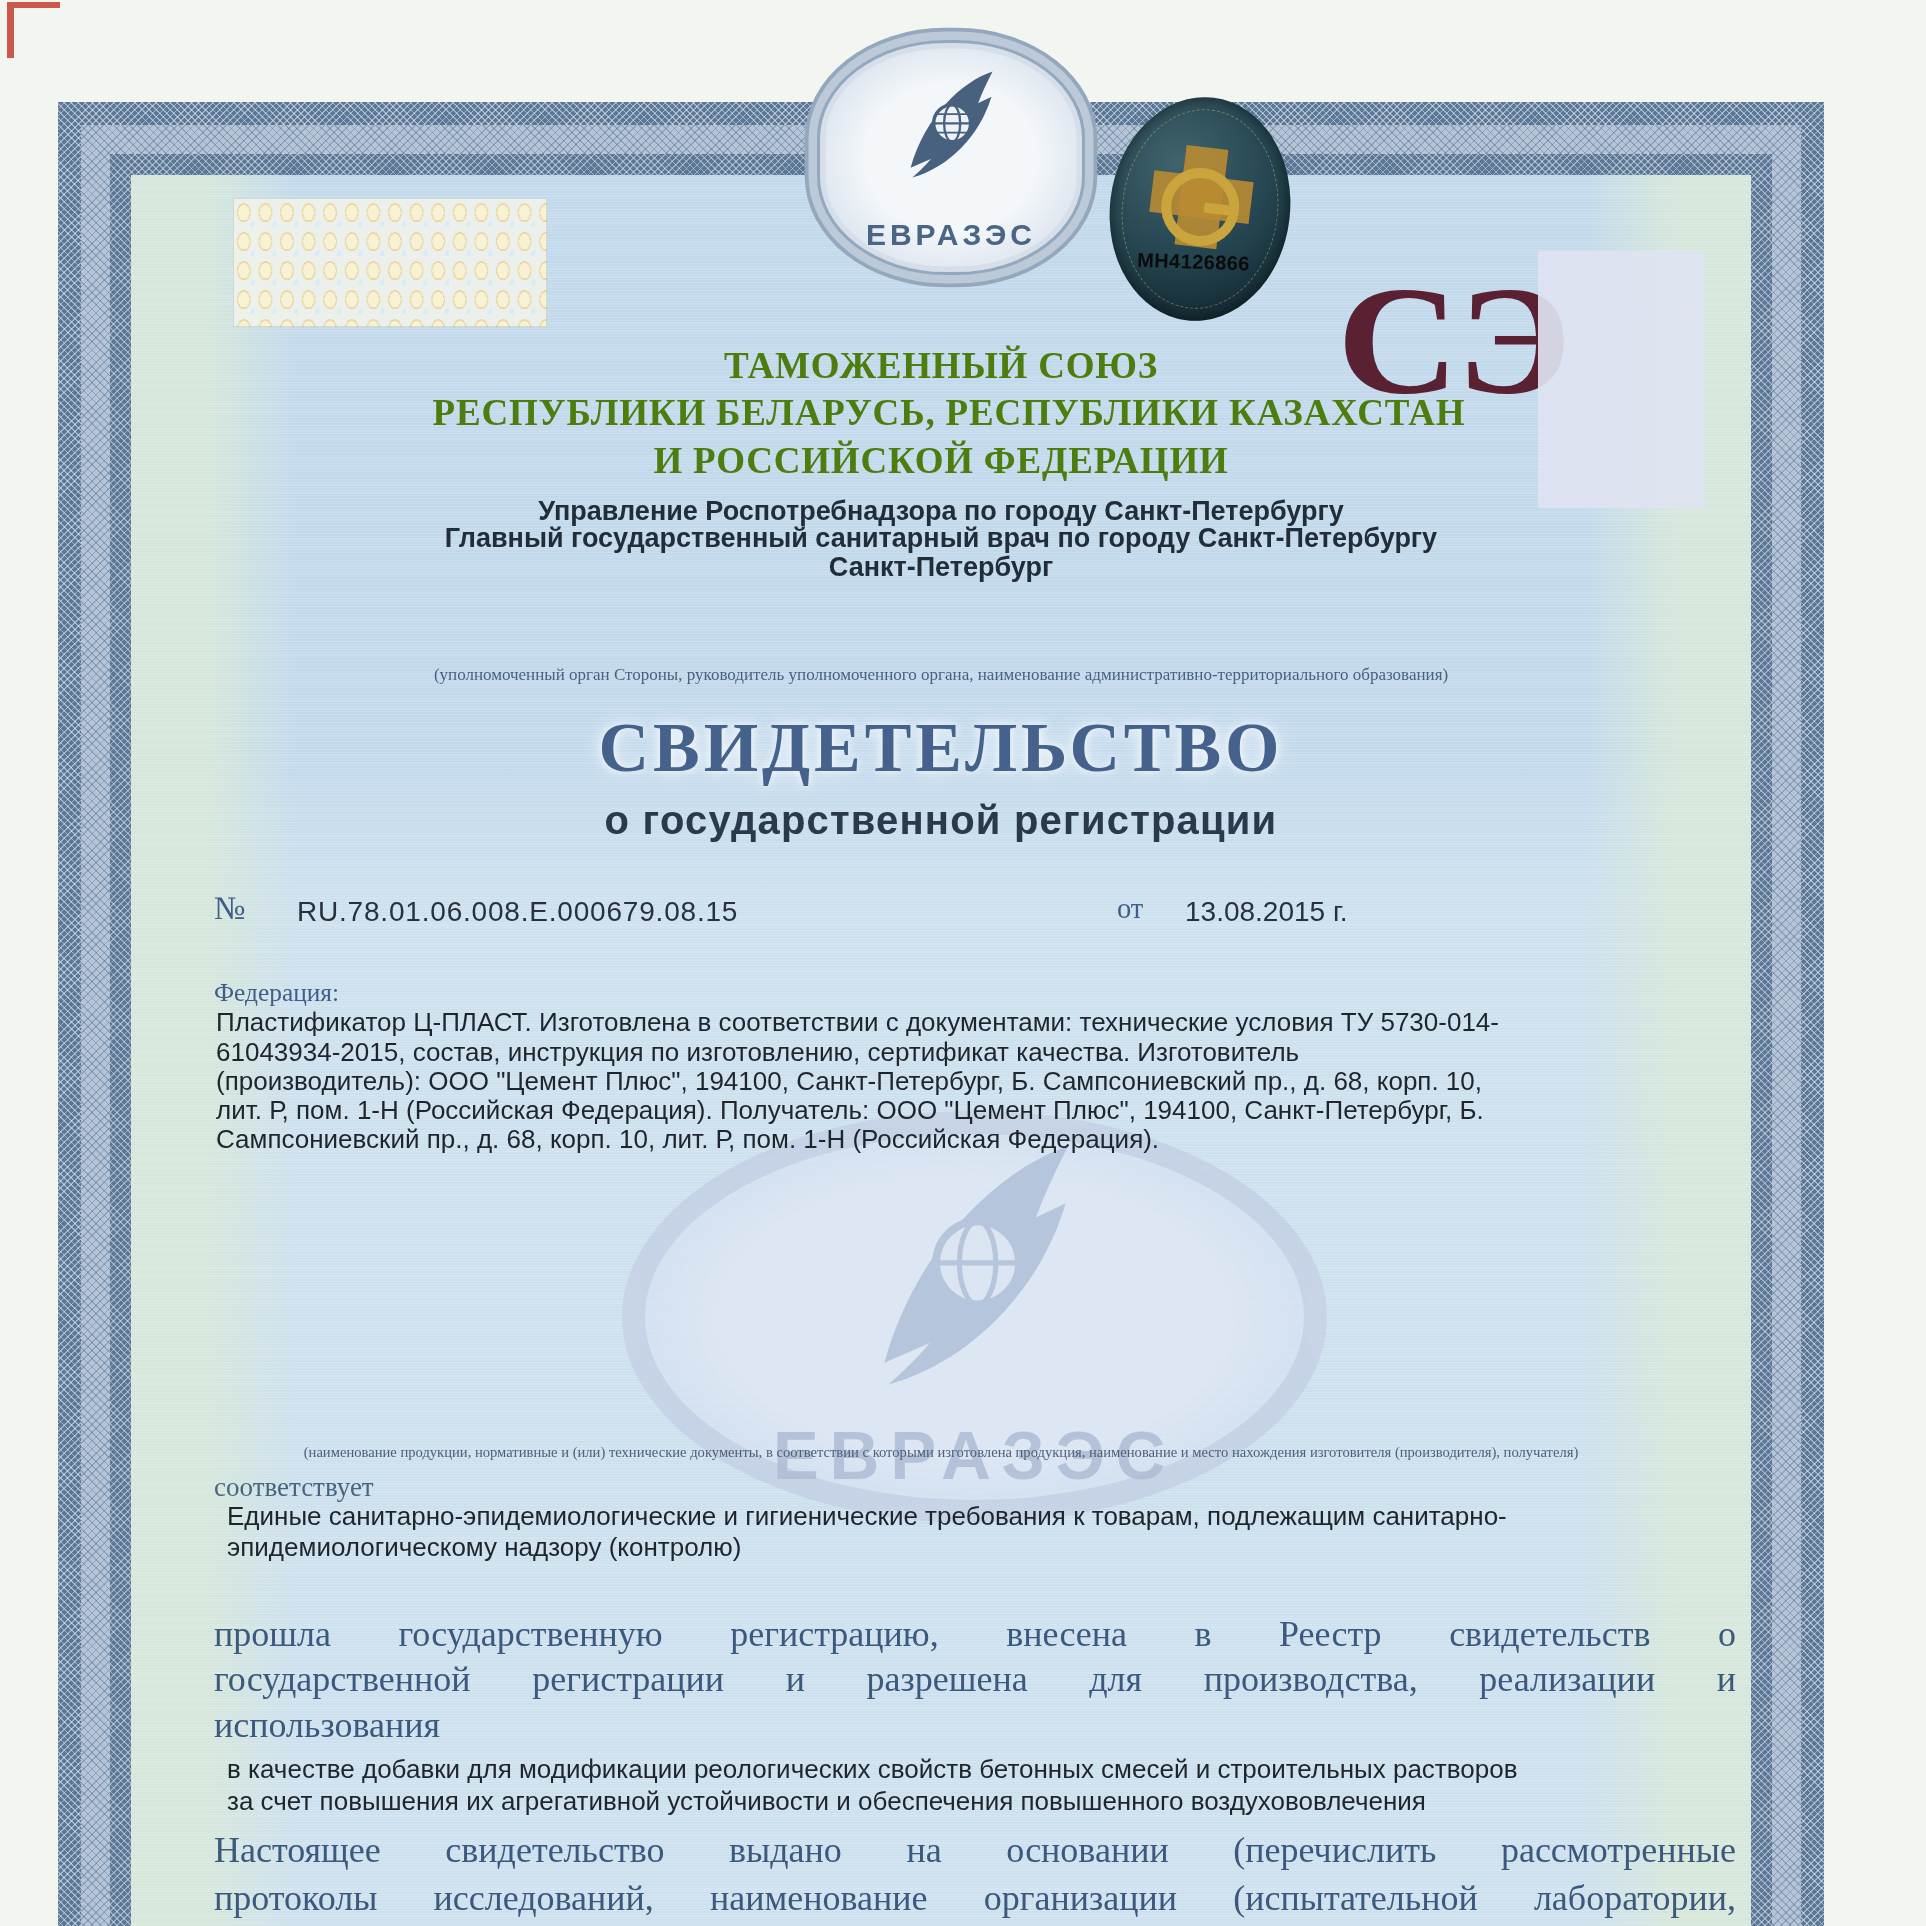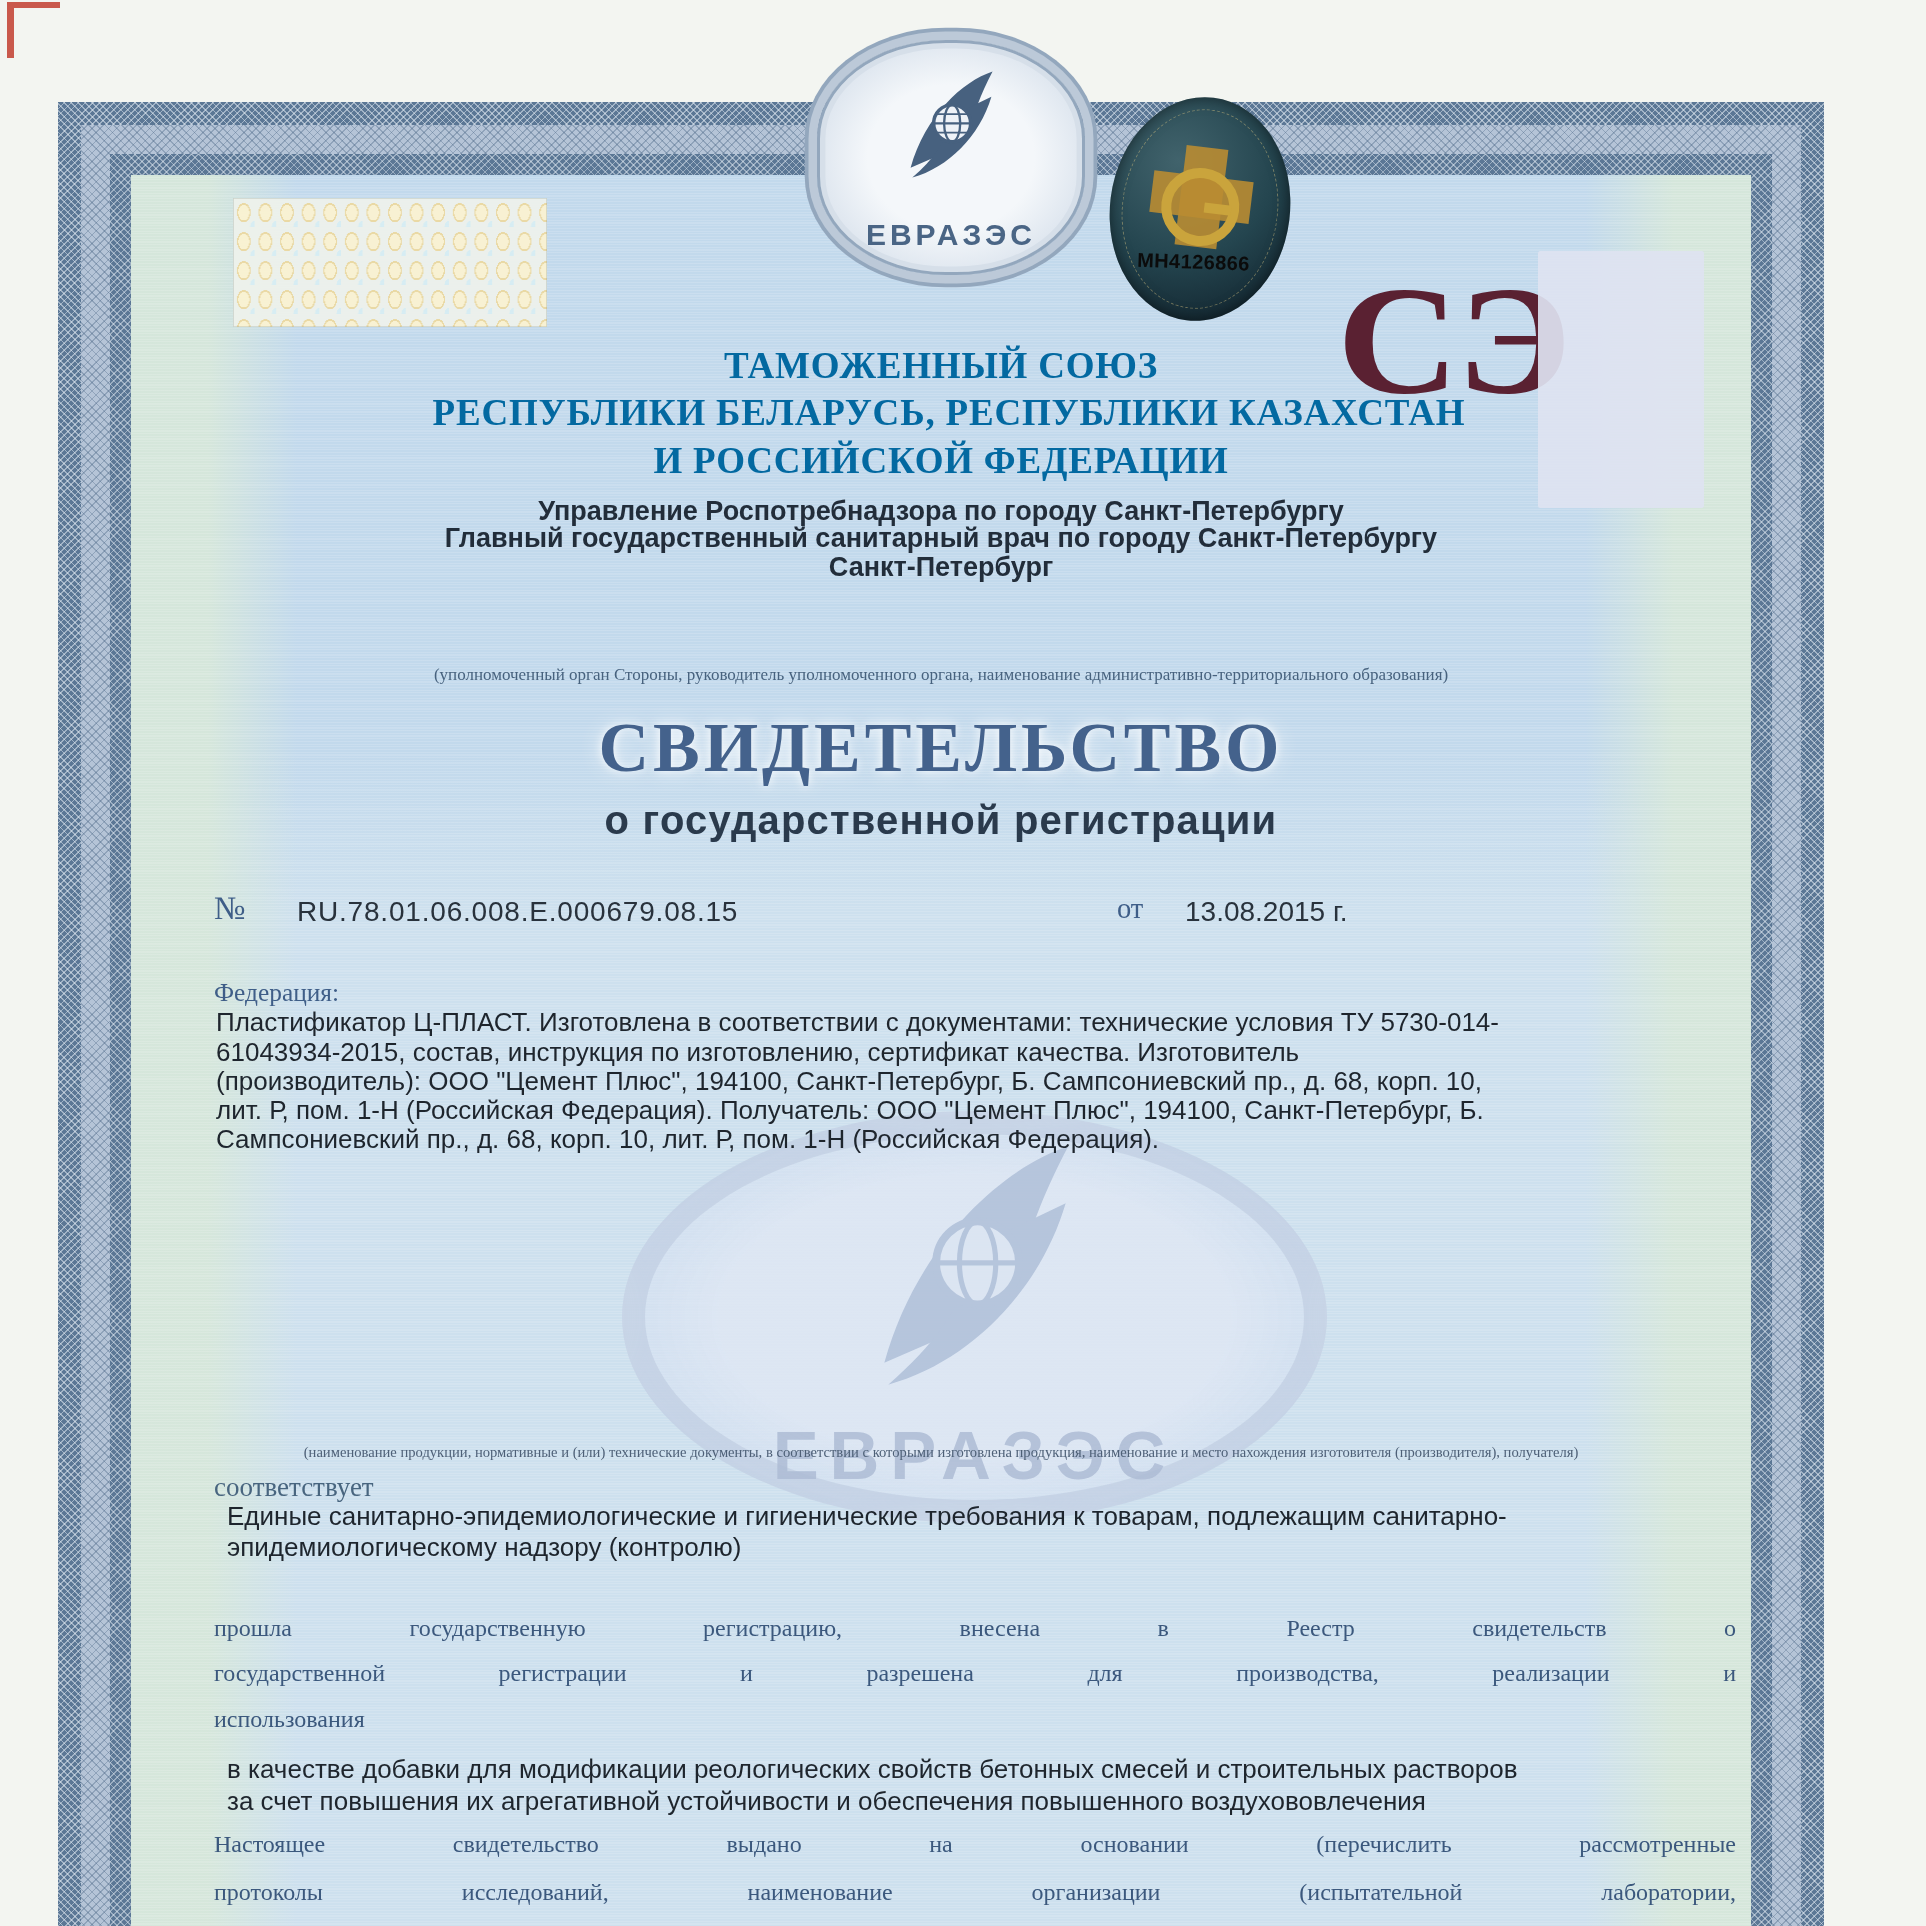--- a/index.html
+++ b/index.html
@@ -68,37 +68,37 @@
   .ht-num{position:absolute;left:0;top:154px;width:100%;text-align:center;transform:rotate(-5deg);
     font-family:"Liberation Sans",sans-serif;font-weight:bold;font-size:20px;color:#0b0b0b;letter-spacing:0.4px;}
 
   
   .se{left:1337px;top:256px;font-weight:bold;font-size:169px;line-height:1;color:#5a2132;letter-spacing:-2.3px;
     transform:scaleY(.92);z-index:3;}
   .lav{left:1538px;top:251px;width:166px;height:257px;background:#dee3f1;opacity:.92;z-index:3;border-radius:2.3px;}
 
   
   .cx{position:absolute;left:131px;width:1620px;text-align:center;z-index:5;}
-  .t-union{font-weight:bold;font-size:37px;line-height:1;color:#0369a1;letter-spacing:0.8px;}
+  .t-union{font-weight:bold;font-size:37px;line-height:1;color:#4d7c0f;letter-spacing:0.8px;}
   .t-auth{font-family:"Liberation Sans",sans-serif;font-weight:bold;font-size:27px;line-height:1;color:#222d3a;}
   .t-cap{font-size:17px;line-height:1;color:#47627e;}
   .t-title{font-weight:bold;font-size:70px;line-height:1;color:#44628c;letter-spacing:3.9px;
     text-shadow:0 0 10px rgba(255,255,255,.9), 0 0 23px rgba(255,255,255,.7);}
   .t-sub{font-family:"Liberation Sans",sans-serif;font-weight:bold;font-size:40px;line-height:1;color:#2a3a4c;letter-spacing:1.2px;}
 
   
   .n-sign{left:214px;top:890px;font-size:33px;color:#3f5e88;z-index:5;}
   .n-val{left:297px;top:896px;font-family:"Liberation Sans",sans-serif;font-size:28px;color:#29323c;letter-spacing:0.8px;z-index:5;}
   .n-ot{left:1117px;top:893px;font-size:28.5px;color:#3f5e88;z-index:5;}
   .n-date{left:1185px;top:896px;font-family:"Liberation Sans",sans-serif;font-size:28px;color:#29323c;z-index:5;}
 
   
   .lbl{font-size:25.4px;color:#3f5e88;z-index:5;}
   .body-s{font-family:"Liberation Sans",sans-serif;font-size:26px;line-height:1;color:#1e252d;z-index:5;}
-  .blue-l{font-size:24px;line-height:1;color:#3b587d;z-index:5;}
+  .blue-l{font-size:36px;line-height:1;color:#3b587d;z-index:5;}
   .just{text-align:justify;text-align-last:justify;}
   .smallcap{font-size:14.6px;color:#4e6077;z-index:5;}
 
   
   .wm{left:622px;top:1111px;width:705px;height:412px;z-index:2;opacity:.92;}
   .wm-ring{position:absolute;inset:0;border-radius:50%;border:23px solid rgba(186,199,220,.55);
     background:radial-gradient(ellipse at center, rgba(223,231,244,.92) 55%, rgba(209,221,240,.5) 78%, transparent 88%);}
   .wm-logo{position:absolute;left:50%;top:11.6px;transform:translateX(-50%);color:#b4c3db;}
   .wm-label{position:absolute;left:0;top:305px;width:100%;text-align:center;
     font-family:"Liberation Sans",sans-serif;font-weight:bold;font-size:69px;color:rgba(170,185,210,.85);letter-spacing:10.8px;}

